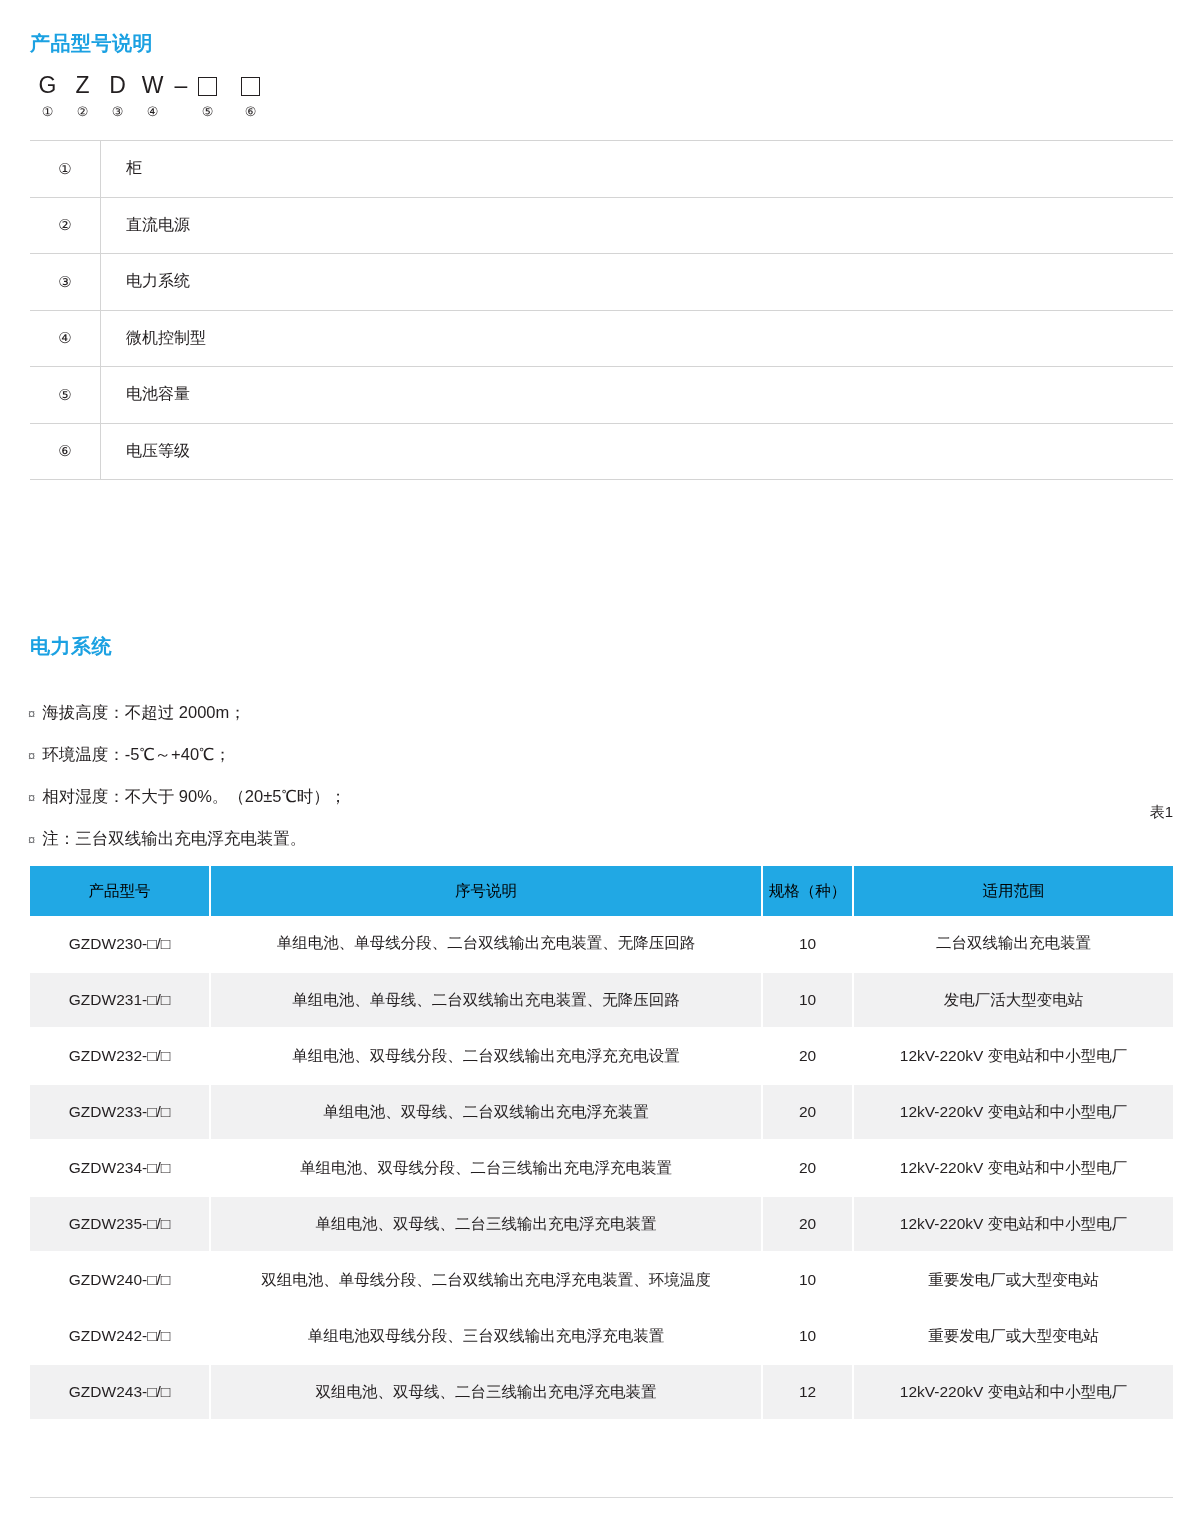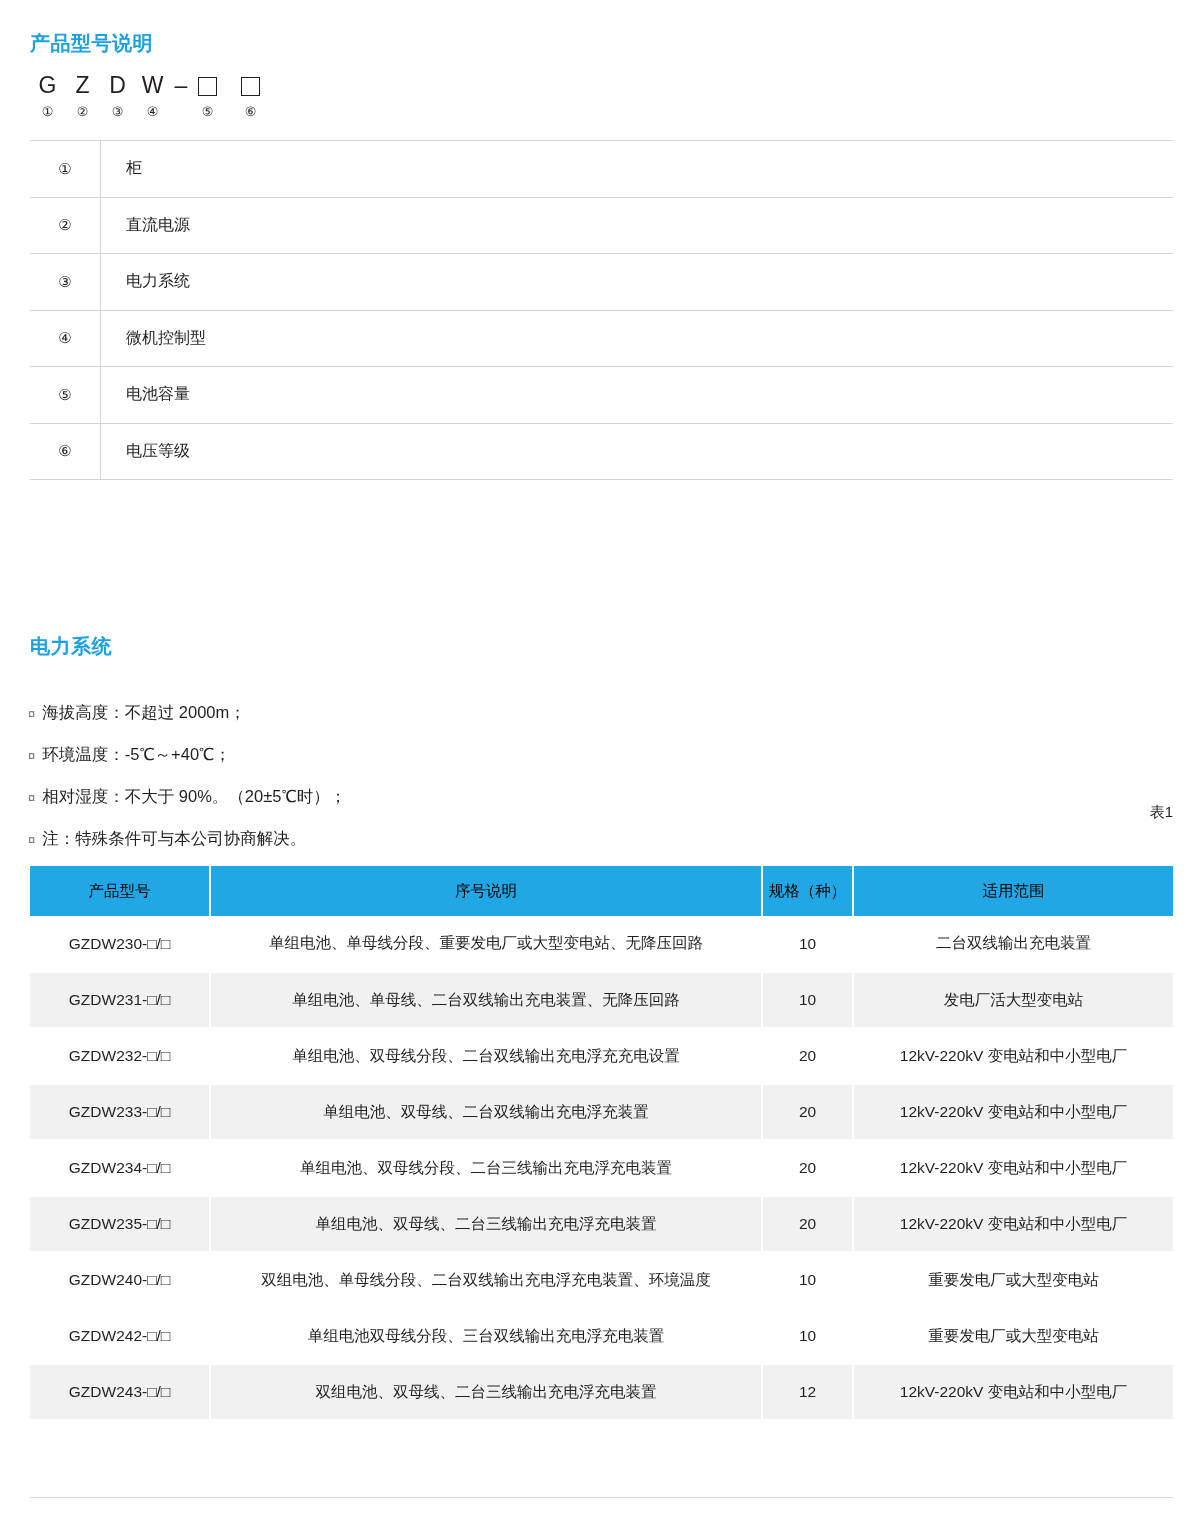--- a/index.html
+++ b/index.html
@@ -267,21 +267,21 @@
     <div class="cond-line">
       <span class="bullet">¤</span><span>海拔高度：不超过 2000m；</span>
     </div>
     <div class="cond-line">
       <span class="bullet">¤</span><span>环境温度：-5℃～+40℃；</span>
     </div>
     <div class="cond-line">
       <span class="bullet">¤</span><span>相对湿度：不大于 90%。（20±5℃时）；</span>
     </div>
     <div class="cond-line">
-      <span class="bullet">¤</span><span>注：特殊条件可与本公司协商解决。</span>
+      <span class="bullet">¤</span><span>注：三台双线输出充电浮充电装置。</span>
     </div>
   </div>
 
   <div class="table-label">表1</div>
 
   <table class="spec-table">
     <colgroup>
       <col class="col-model">
       <col class="col-desc">
       <col class="col-spec">
@@ -291,21 +291,21 @@
       <tr>
         <th>产品型号</th>
         <th>序号说明</th>
         <th>规格（种）</th>
         <th>适用范围</th>
       </tr>
     </thead>
     <tbody>
       <tr class="odd">
         <td class="cell-model">GZDW230-□/□</td>
-        <td class="cell-desc">单组电池、单母线分段、重要发电厂或大型变电站、无降压回路</td>
+        <td class="cell-desc">单组电池、单母线分段、二台双线输出充电装置、无降压回路</td>
         <td>10</td>
         <td class="cell-range">二台双线输出充电装置</td>
       </tr>
       <tr class="even">
         <td class="cell-model">GZDW231-□/□</td>
         <td class="cell-desc">单组电池、单母线、二台双线输出充电装置、无降压回路</td>
         <td>10</td>
         <td class="cell-range">发电厂活大型变电站</td>
       </tr>
       <tr class="odd">

